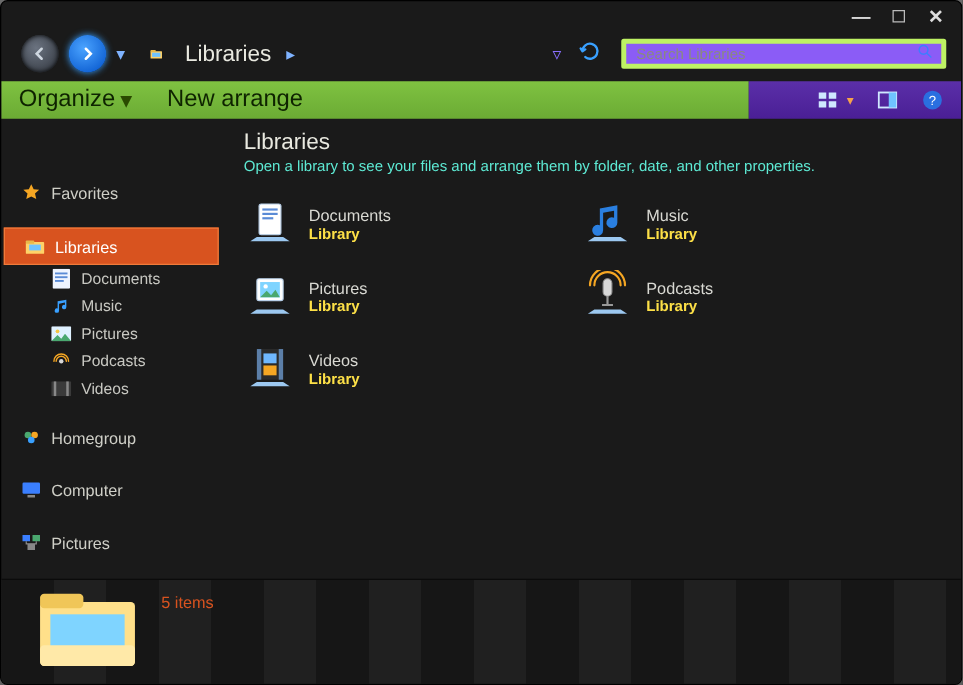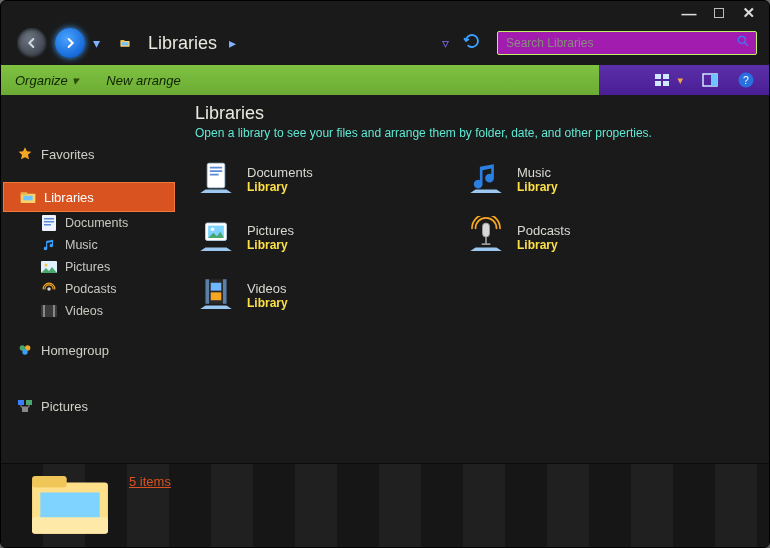--- a/index.html
+++ b/index.html
@@ -18,26 +18,26 @@
   .navrow{height:40px;display:flex;align-items:center;padding:0 12px 4px 16px;gap:8px;}
   .navbtn{width:30px;height:30px;border-radius:50%;display:flex;align-items:center;justify-content:center;}
   .navback{background:radial-gradient(circle at 40% 35%,#6b7380,#2e333b);box-shadow:0 0 4px #000 inset;}
   .navfwd{background:radial-gradient(circle at 40% 35%,#4aa3ff,#0050c8);box-shadow:0 0 6px #3aa0ff;}
   .navbtn svg{width:16px;height:16px;}
   .foldericon{margin-left:6px;width:22px;height:18px;}
   .title{color:#e9e9e0;font-size:18px;margin-left:10px;flex:0 0 auto;}
   .spacer{flex:1;}
   .smallglyph{color:#7fb3ff;font-size:14px;margin-right:6px;}
   .refresh{color:#39a0ff;margin-right:8px;}
-  .searchbox{flex:0 0 260px;height:24px;background:#a21caf;border:1px solid #bef264;border-radius:2px;display:flex;align-items:center;padding:0 6px;color:#9e9e96;}
+  .searchbox{flex:0 0 260px;height:24px;background:#8b5cf6;border:4px solid #bef264;border-radius:2px;display:flex;align-items:center;padding:0 6px;color:#9e9e96;}
   .searchbox input{flex:1;background:transparent;border:0;outline:0;color:#ddd;font-size:12px;}
   .searchbox input::placeholder{color:#8a8a80;}
   
   .toolbar{height:30px;display:flex;align-items:stretch;}
-  .tool-left{flex:1;background:linear-gradient(#7fc241,#6bab34);display:flex;align-items:center;gap:28px;padding-left:14px;color:#0e2300;font-size:13px;font-style:italic;}
+  .tool-left{flex:1;background:linear-gradient(#7fc241,#6bab34);display:flex;align-items:center;gap:28px;padding-left:14px;color:#0e2300;font-size:19px;}
   .tool-left .item{display:flex;align-items:center;gap:4px;cursor:default;}
   .tool-right{width:170px;background:linear-gradient(#5b2fa8,#4a1f95);display:flex;align-items:center;justify-content:flex-end;gap:18px;padding-right:14px;color:#ddd;}
   .tool-right .tb{width:18px;height:18px;display:flex;align-items:center;justify-content:center;}
   
   .body{position:absolute;top:94px;bottom:84px;left:0;right:0;display:flex;}
   .sidebar{width:176px;padding-top:6px;color:#cfcfc7;font-size:13px;margin-top:39px;}
   .sb-top{padding:6px 10px 6px 16px;display:flex;align-items:center;gap:8px;}
   .sb-top.sel{background:#d8531f;color:#fff;border:1px solid #ef7a3a;margin:0 2px;}
   .sb-sub{padding:3px 10px 3px 40px;display:flex;align-items:center;gap:8px;color:#c8c8c2;font-size:12.5px;}
   .sb-gap{height:14px;}
@@ -46,21 +46,21 @@
   .main h1{margin:0;font-weight:400;font-size:18px;color:#e9e9e0;}
   .main .sub{font-size:12px;color:#5eead4;margin:2px 0 18px;}
   .libgrid{display:grid;grid-template-columns:250px 250px;row-gap:16px;column-gap:20px;}
   .lib{display:flex;align-items:center;gap:10px;}
   .libico{width:42px;height:42px;display:flex;align-items:center;justify-content:center;}
   .lib .txt .t{font-size:13px;color:#d9d9d3;}
   .lib .txt .s{font-size:12px;color:#fde047;font-weight:bold;}
   
   .details{position:absolute;left:0;right:0;bottom:0;height:84px;
     background:repeating-linear-gradient(90deg,#161616 0 42px,#202020 42px 84px),#1c1c1c;
-    border-top:1px solid #0b0b0b;display:flex;align-items:center;padding-left:26px;gap:16px;color:#d8531f;text-decoration:underline;}
+    border-top:1px solid #0b0b0b;display:flex;align-items:center;padding-left:26px;gap:16px;color:#d8531f;}
   .bigfolder{width:86px;height:66px;}
   .count{font-size:13px;color:#d8531f;align-self:flex-start;margin-top:10px;}
   
 </style>
 </head>
 <body>
 
 <div class="window">
 
   <div class="titlebar">
@@ -215,20 +215,29 @@
           <span class="ico">
             <svg width="16" height="16" viewBox="0 0 24 24">
               <circle cx="8" cy="9" r="4" fill="#4aa86f"></circle>
               <circle cx="16" cy="9" r="4" fill="#f5a623"></circle>
               <circle cx="12" cy="15" r="4" fill="#39a0ff"></circle>
             </svg>
           </span>
           <span>Homegroup</span>
         </div>
       <div class="sb-gap"></div>
+      <div class="sb-top">
+          <span class="ico">
+            <svg width="16" height="14" viewBox="0 0 16 14">
+              <rect x="1" y="1" width="14" height="9" rx="1" fill="#3a7fff"></rect>
+              <rect x="5" y="11" width="6" height="2" fill="#888"></rect>
+            </svg>
+          </span>
+          <span>Computer</span>
+        </div>
       <div class="sb-gap"></div>
       <div class="sb-top">
           <span class="ico">
             <svg width="16" height="14" viewBox="0 0 16 14">
               <rect x="1" y="1" width="6" height="5" fill="#3a7fff"></rect>
               <rect x="9" y="1" width="6" height="5" fill="#4aa86f"></rect>
               <rect x="5" y="8" width="6" height="5" fill="#888"></rect>
               <path d="M4 6v2h8V6" stroke="#888" fill="none"></path>
             </svg>
           </span>

